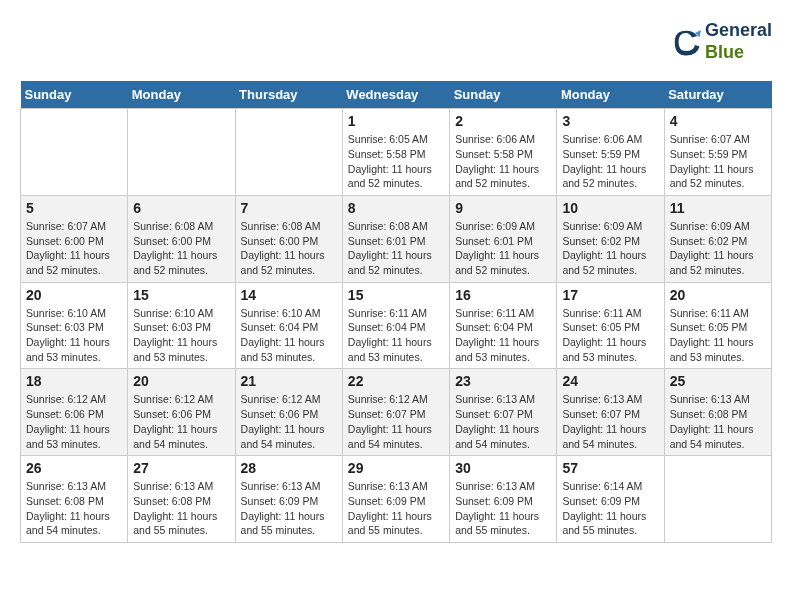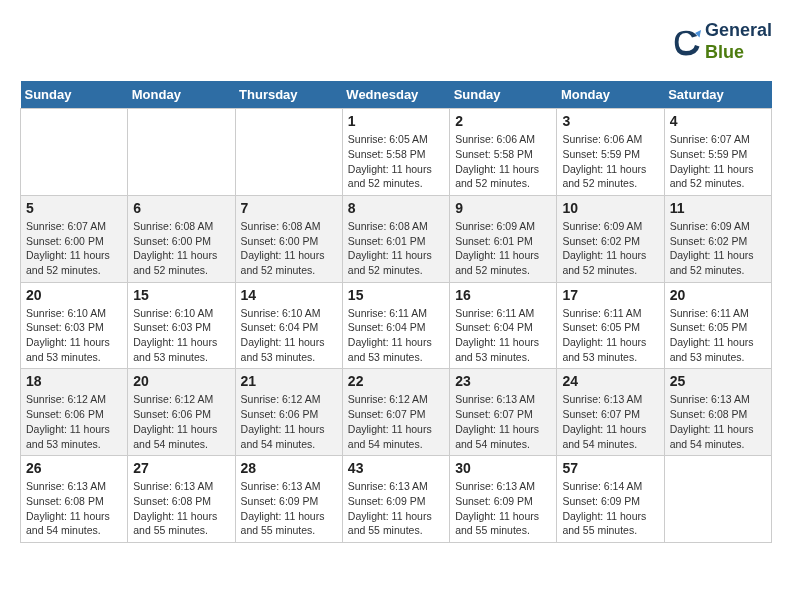--- a/index.html
+++ b/index.html
@@ -324,21 +324,21 @@
 and 55 minutes.</div>
         </td>
         <td>
           <span class="day-number">28</span>
           <div class="day-info" style="white-space: pre-line;">Sunrise: 6:13 AM
 Sunset: 6:09 PM
 Daylight: 11 hours
 and 55 minutes.</div>
         </td>
         <td>
-          <span class="day-number">43</span>
+          <span class="day-number">29</span>
           <div class="day-info" style="white-space: pre-line;">Sunrise: 6:13 AM
 Sunset: 6:09 PM
 Daylight: 11 hours
 and 55 minutes.</div>
         </td>
         <td>
           <span class="day-number">30</span>
           <div class="day-info" style="white-space: pre-line;">Sunrise: 6:13 AM
 Sunset: 6:09 PM
 Daylight: 11 hours

